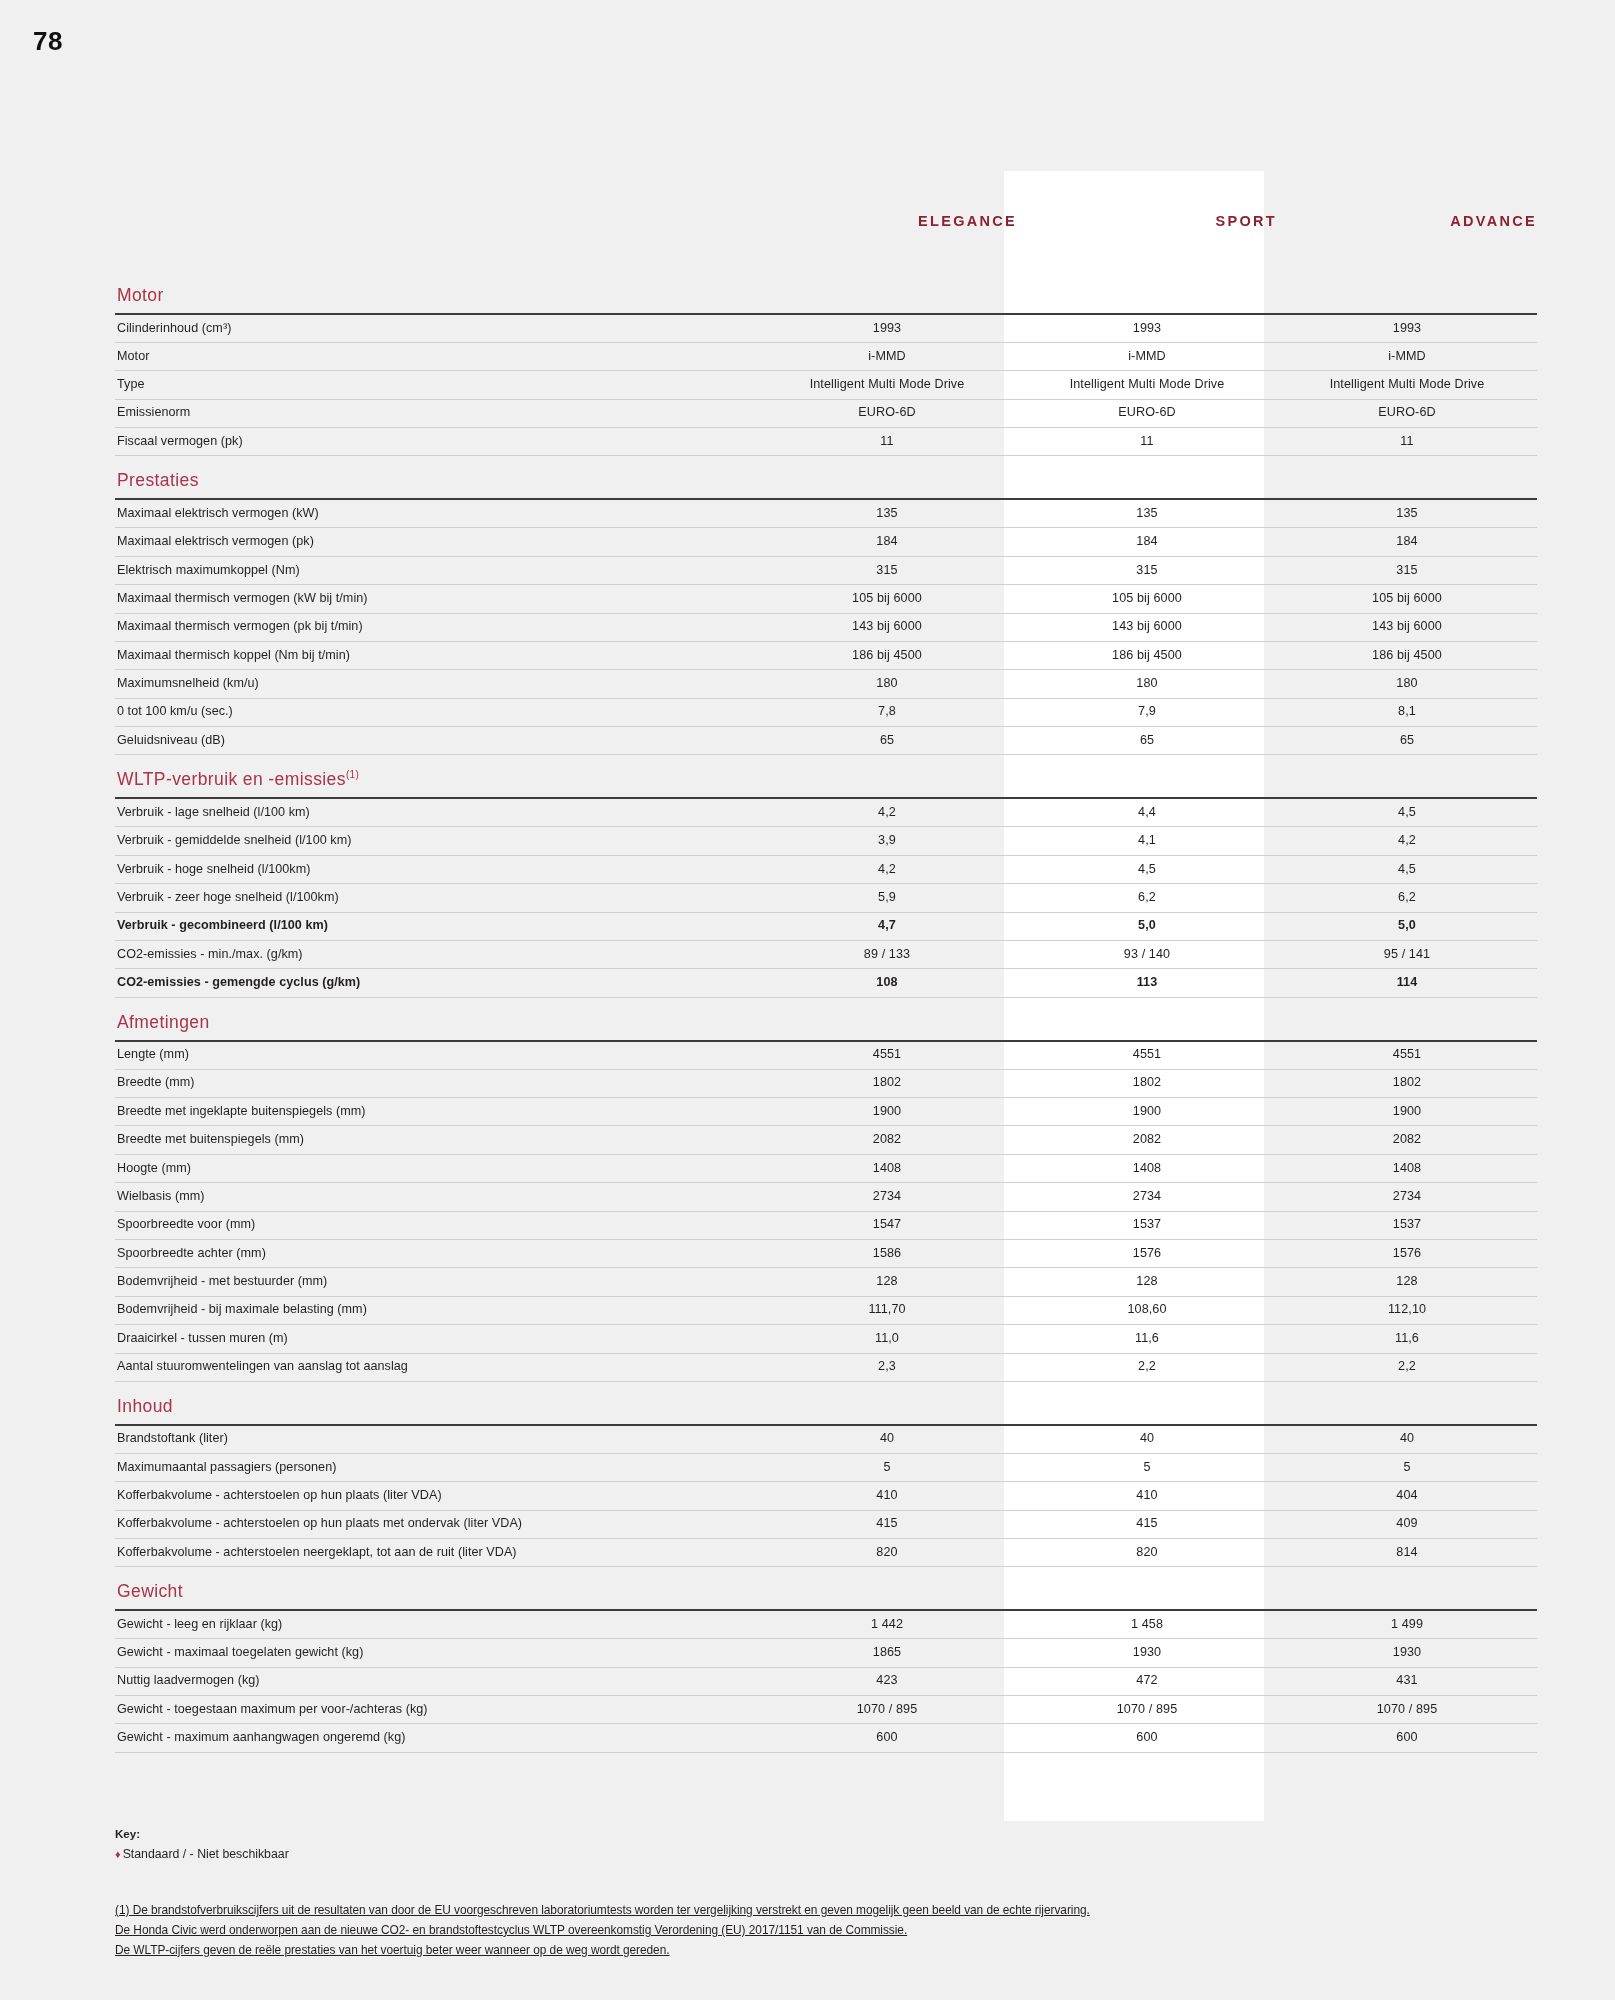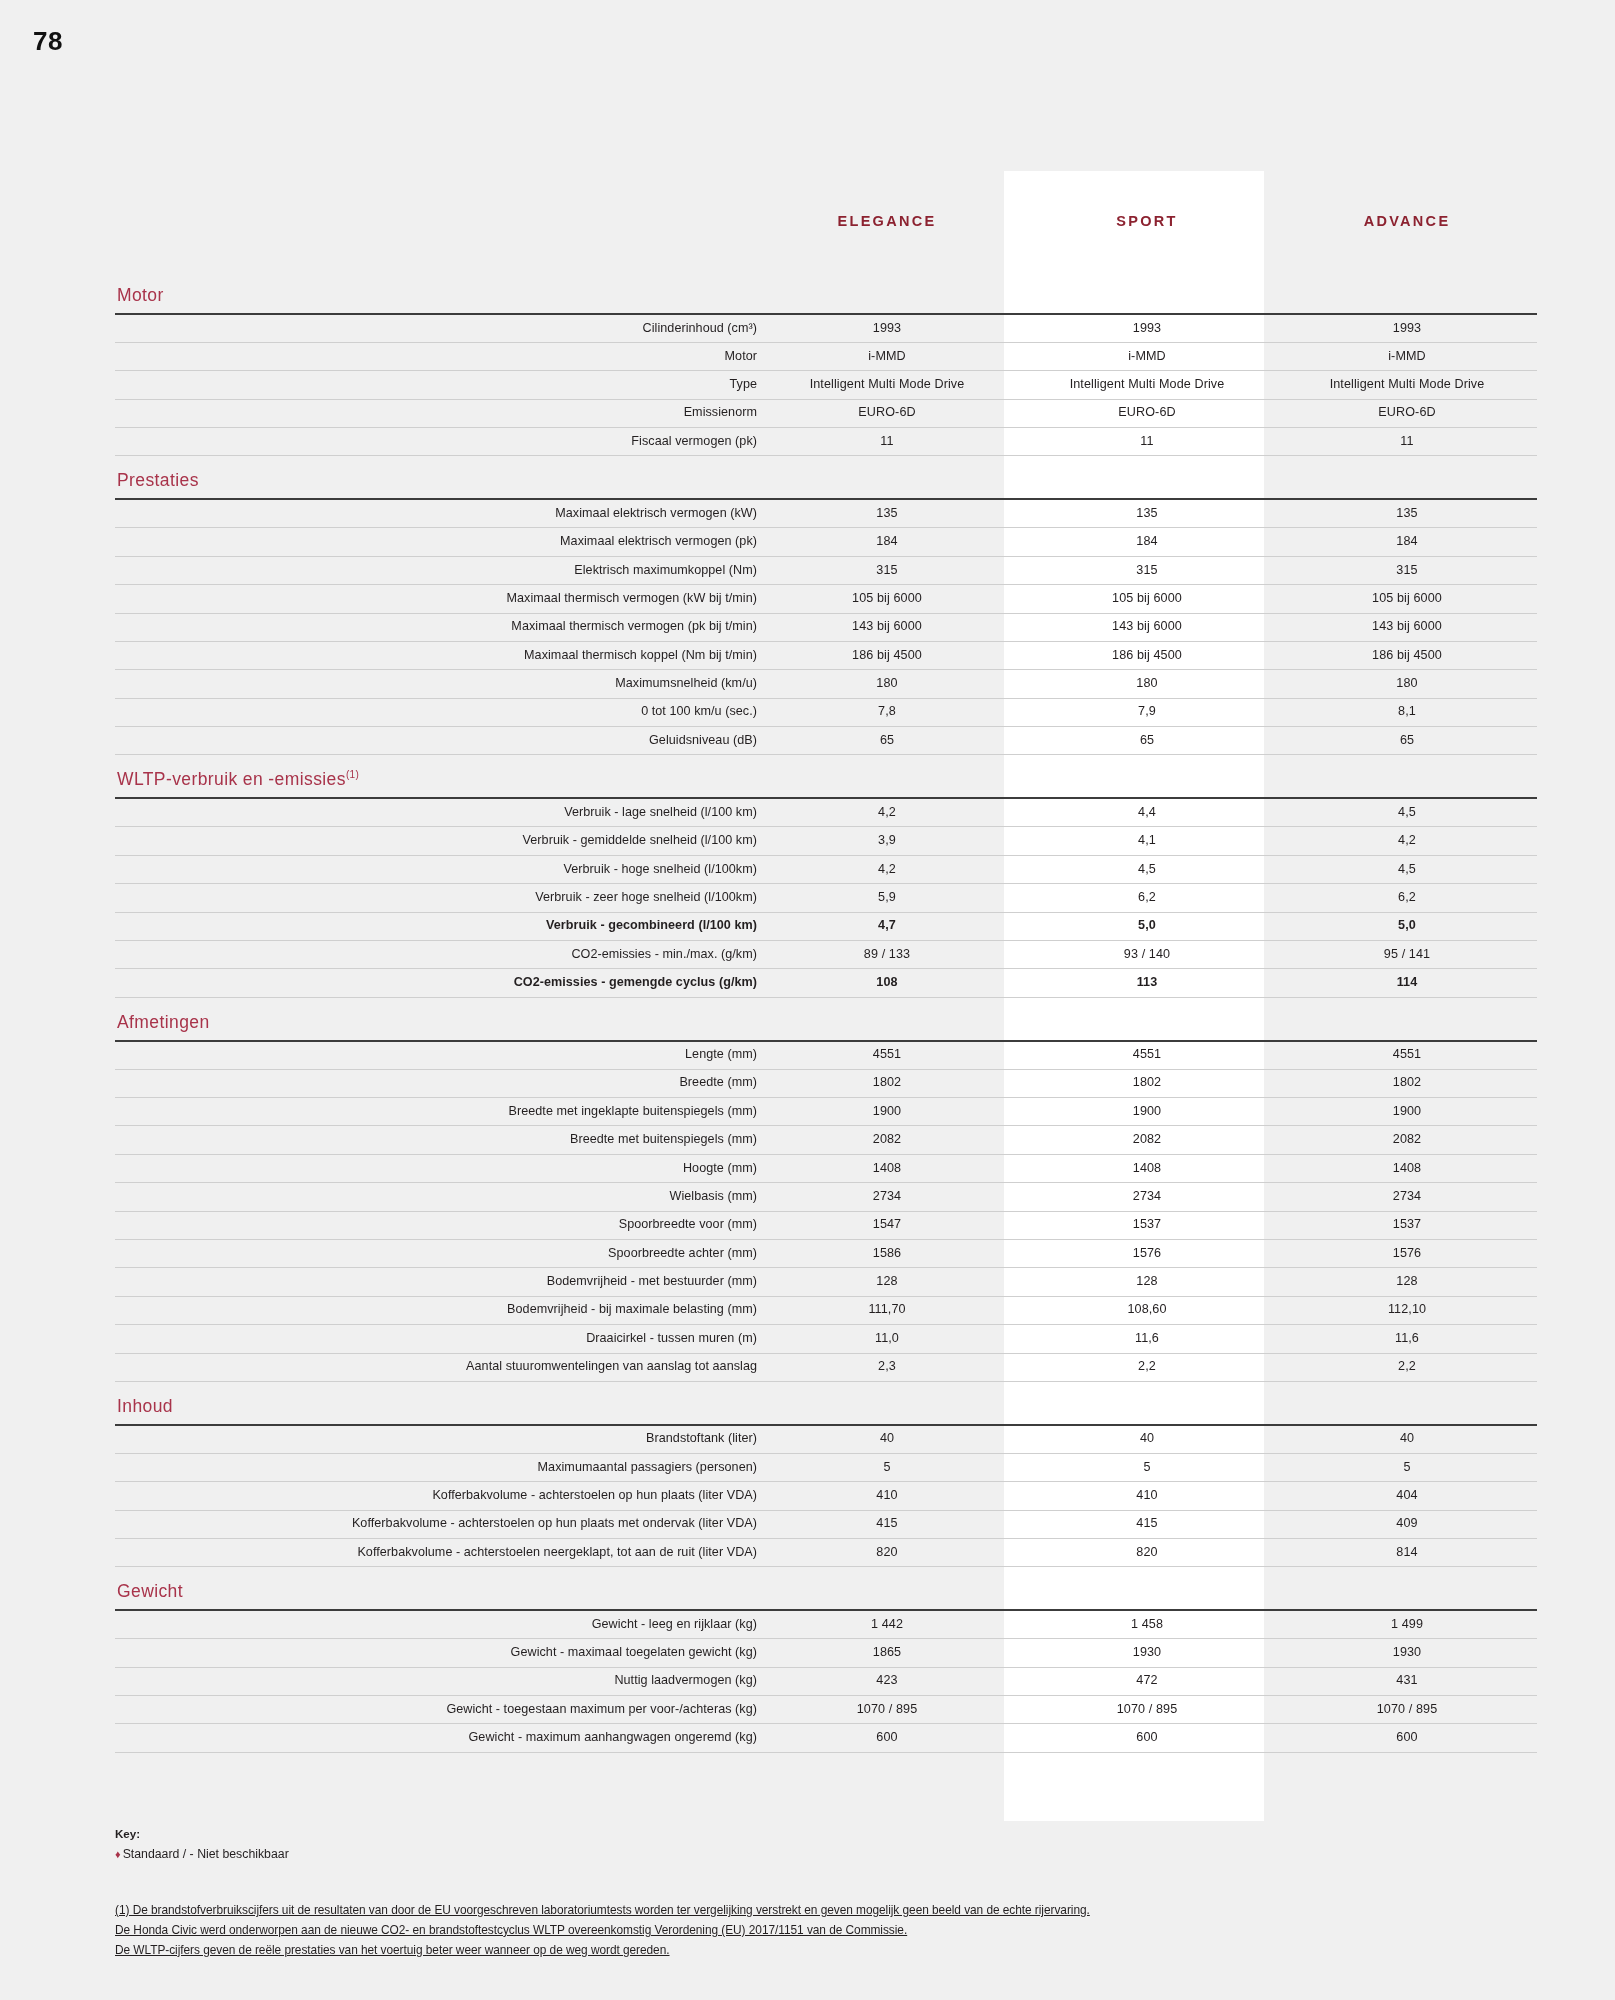--- a/index.html
+++ b/index.html
@@ -51,21 +51,21 @@
     table-layout: fixed;
   }
 
   table.spec col.c-label { width: 642px; }
   table.spec col.c-val   { width: 260px; }
 
   
   tr.trim-head td {
     height: 100px;
     vertical-align: middle;
-    text-align: center;
+    text-align: right;
     padding: 0;
     border: none;
   }
   .trim-name {
     font-size: 14.5px;
     font-weight: 700;
     letter-spacing: 2.3px;
     color: #8c2230;
     text-transform: uppercase;
   }
@@ -95,21 +95,21 @@
   tr.datarow td {
     border-bottom: 1px solid #cfcfcf;
     height: 28.4px;
     font-size: 12.6px;
     padding: 0;
     vertical-align: middle;
     line-height: 1.1;
   }
   tr.datarow td.lbl {
     padding-left: 2px;
-    text-align: right;
+    text-align: left;
     letter-spacing: 0.05px;
   }
   tr.datarow td.val {
     text-align: center;
     letter-spacing: 0.1px;
   }
   tr.datarow.bold td { font-weight: 700; }
 
   
   .keyblock {

